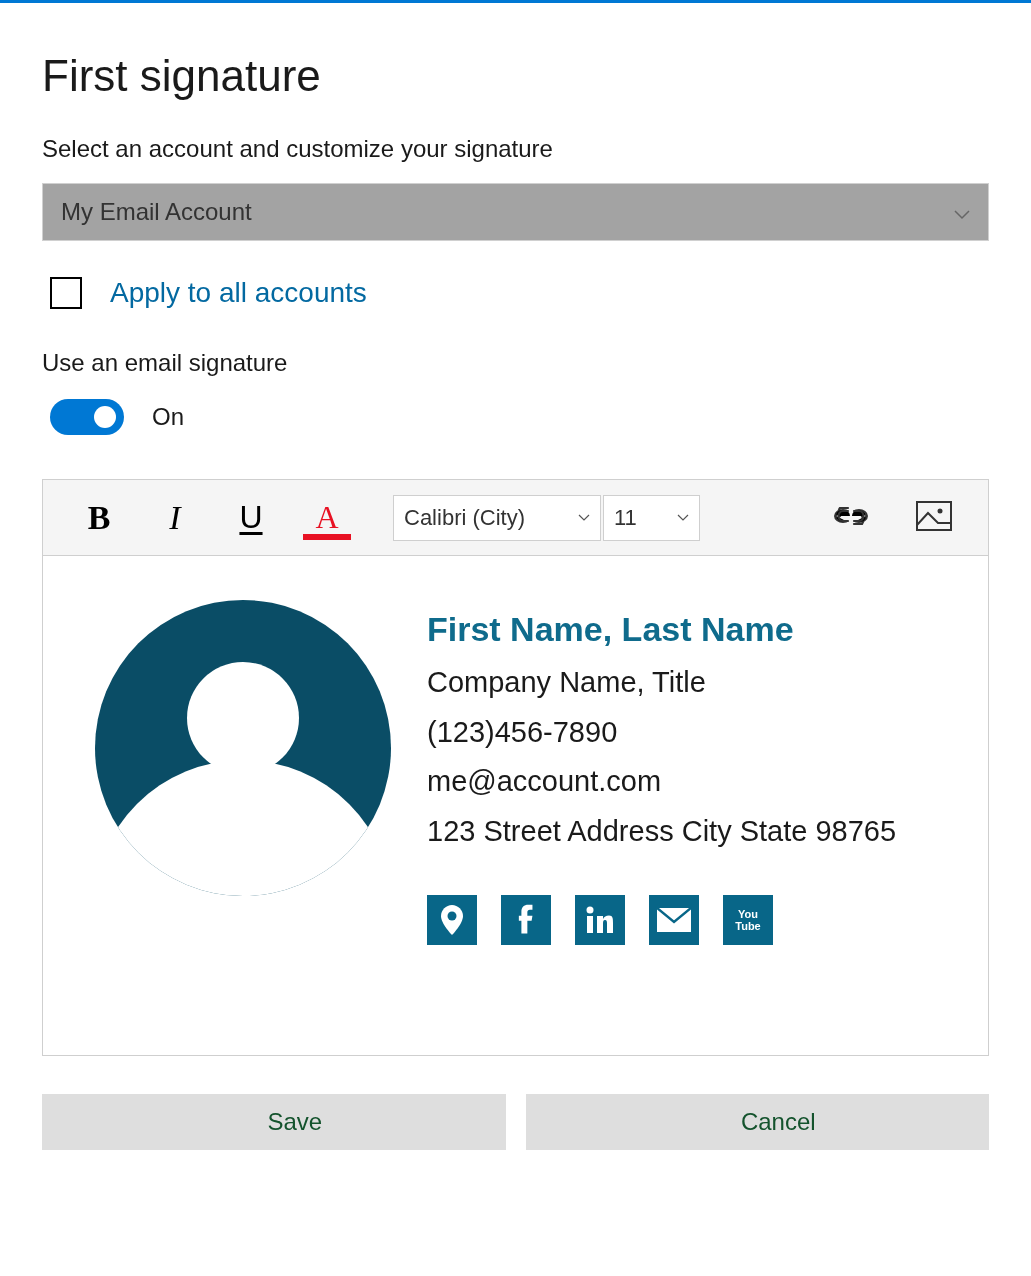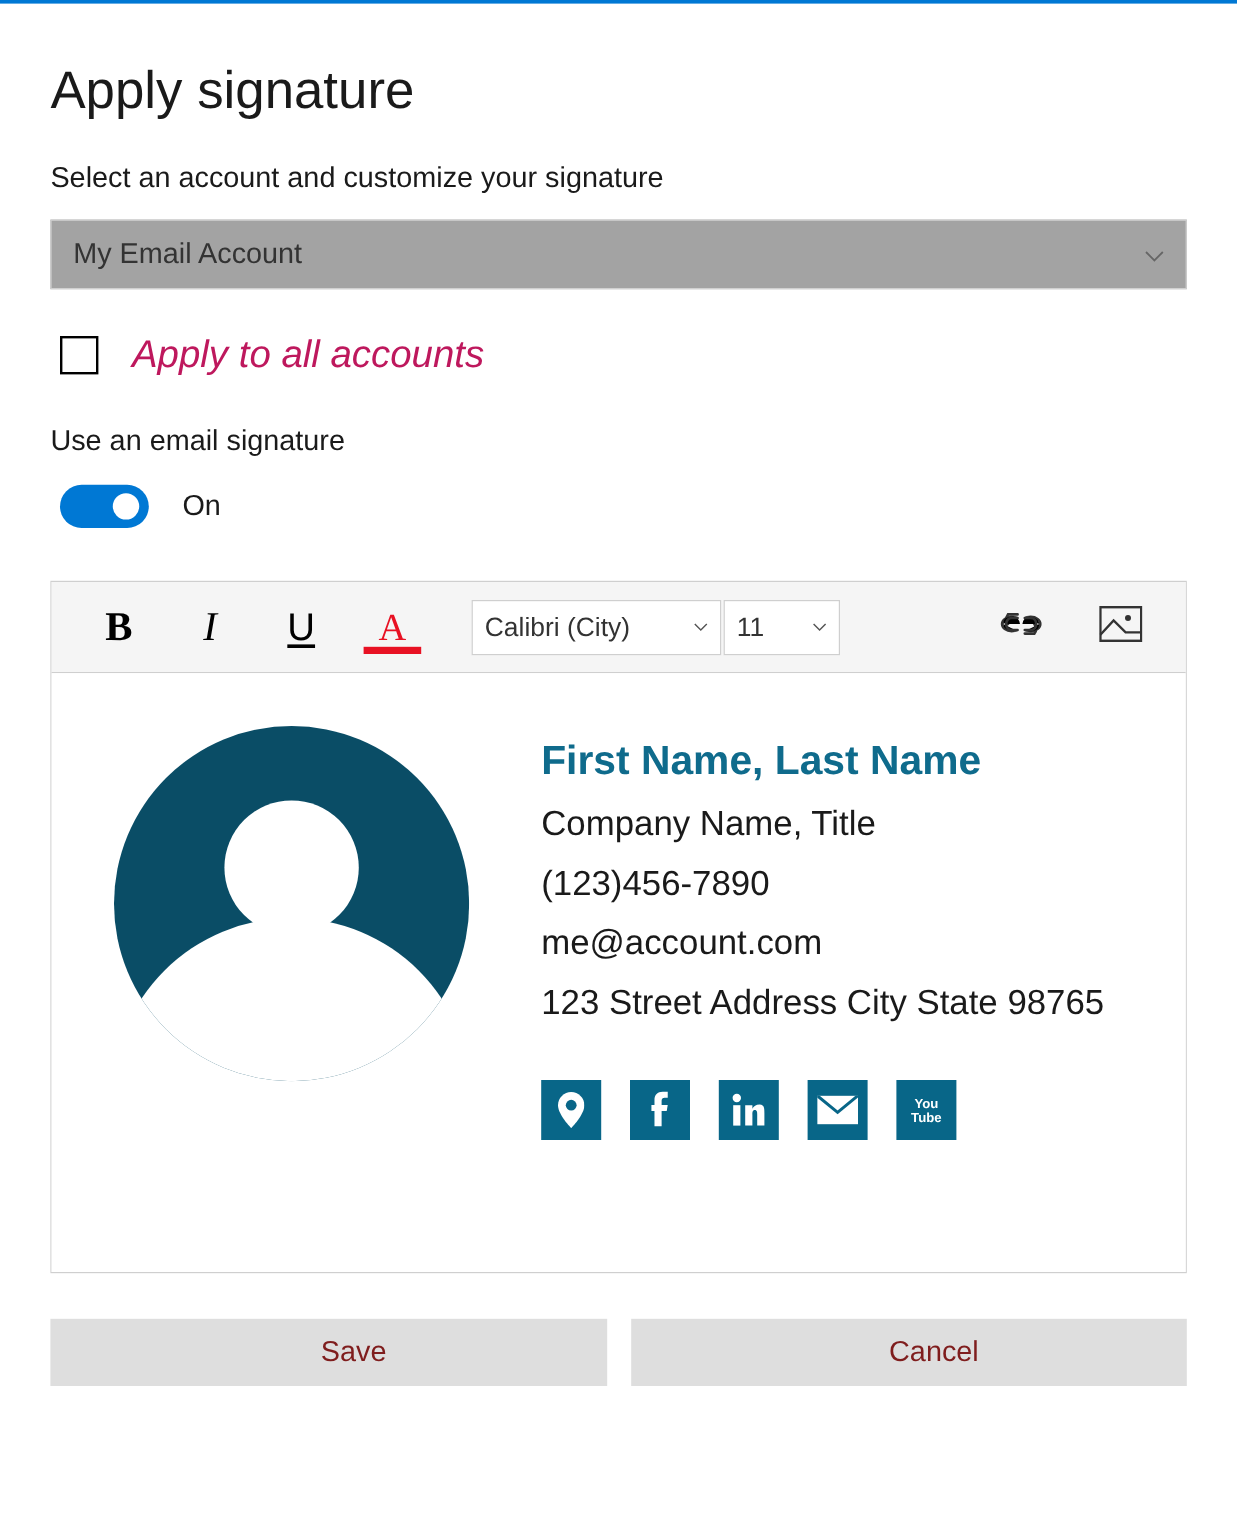--- a/index.html
+++ b/index.html
@@ -60,23 +60,22 @@
       margin-left: 8px;
     }
     .checkbox {
       width: 32px;
       height: 32px;
       border: 2px solid #000;
       background: #fff;
       cursor: pointer;
     }
     .checkbox-label {
-      font-size: 32px;
-      color: #be185d;
-      font-style: italic;
+      font-size: 28px;
+      color: #0369a1;
     }
     .use-signature-label {
       font-size: 24px;
       color: #1a1a1a;
       margin-bottom: 22px;
     }
     .toggle-row {
       display: flex;
       align-items: center;
       gap: 28px;
@@ -192,21 +191,21 @@
       gap: 46px;
       align-items: center;
     }
     .link-icon, .image-icon {
       cursor: pointer;
       color: #333;
     }
     .editor-content {
       padding: 44px 38px 110px 52px;
       display: flex;
-      gap: 60px;
+      gap: 36px;
       background: #fff;
     }
     .avatar-wrap {
       width: 296px;
       height: 296px;
       flex-shrink: 0;
       position: relative;
     }
     .sig-info {
       flex: 1;
@@ -243,38 +242,38 @@
       display: flex;
       gap: 20px;
       margin-top: 38px;
     }
     .action-button {
       flex: 1;
       height: 56px;
       background: #dedede;
       border: none;
       font-size: 24px;
-      color: #7f1d1d;
+      color: #14532d;
       cursor: pointer;
       font-family: inherit;
       padding-left: 42px;
     }
     .small-chevron {
       font-size: 12px;
       color: #555;
     }
   </style>
 </head>
 <body>
 
 <div class="top-border"></div>
 
 <div class="container">
 
-  <h1 class="page-title">Apply signature</h1>
+  <h1 class="page-title">First signature</h1>
 
   <div class="subtitle">Select an account and customize your signature</div>
 
   <div class="dropdown">
     <span>My Email Account</span>
     <span class="chevron-down">
       <svg width="16" height="10" viewBox="0 0 16 10">
           <path d="M1 1 L8 8 L15 1" stroke="#666" stroke-width="1.5" fill="none"></path>
         </svg>
     </span>

